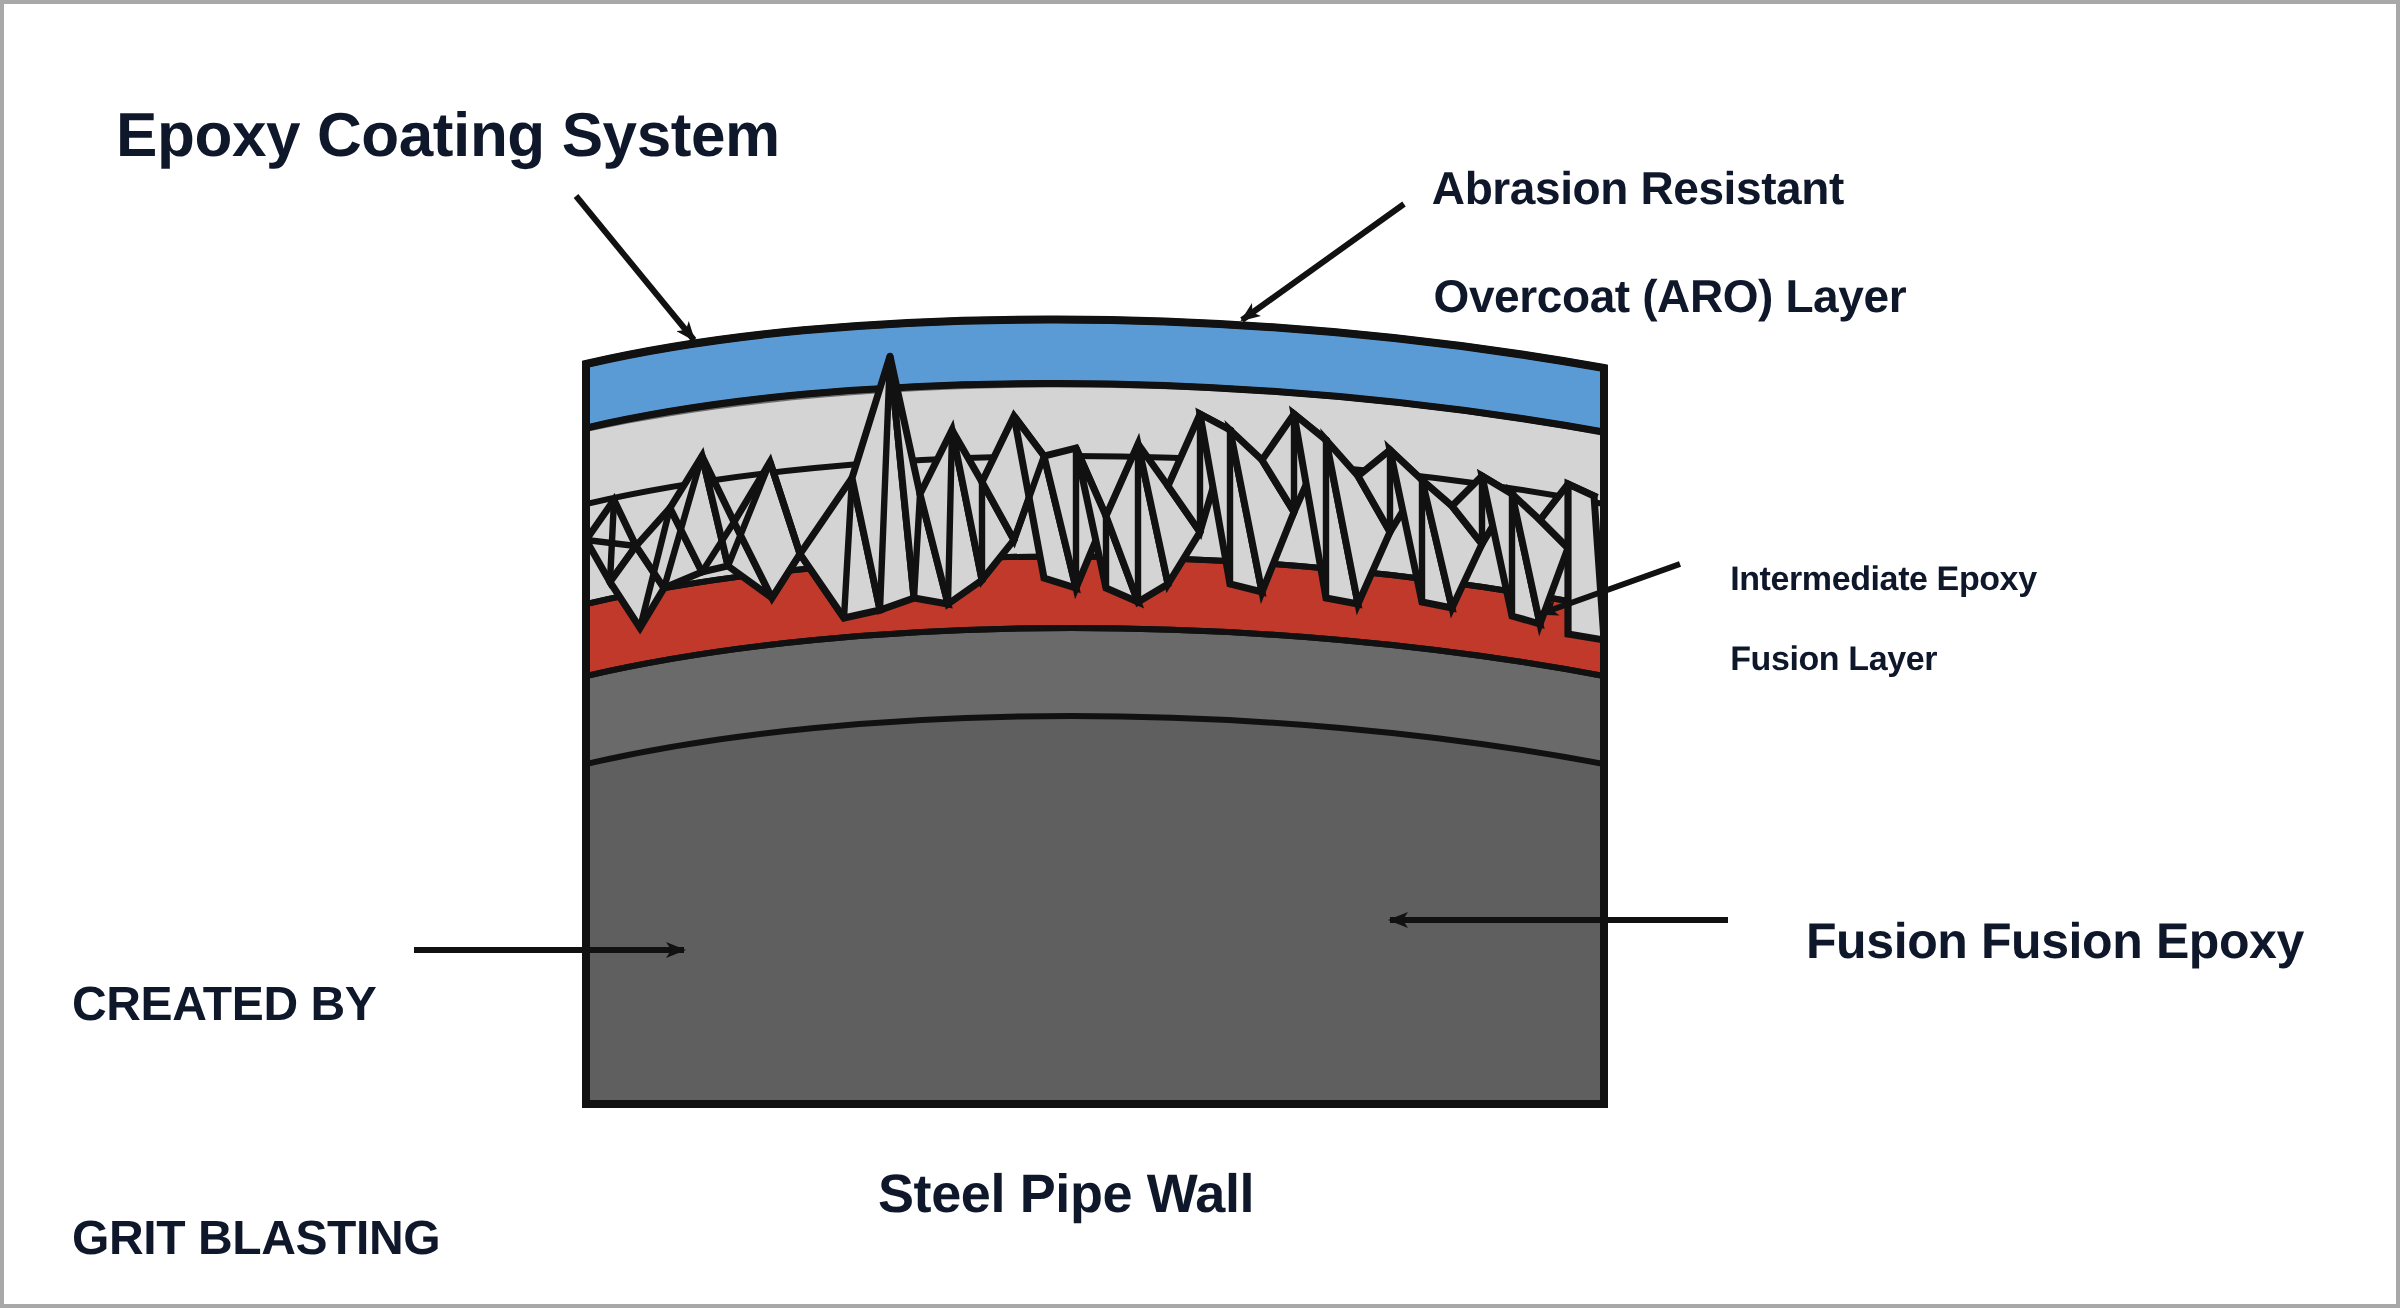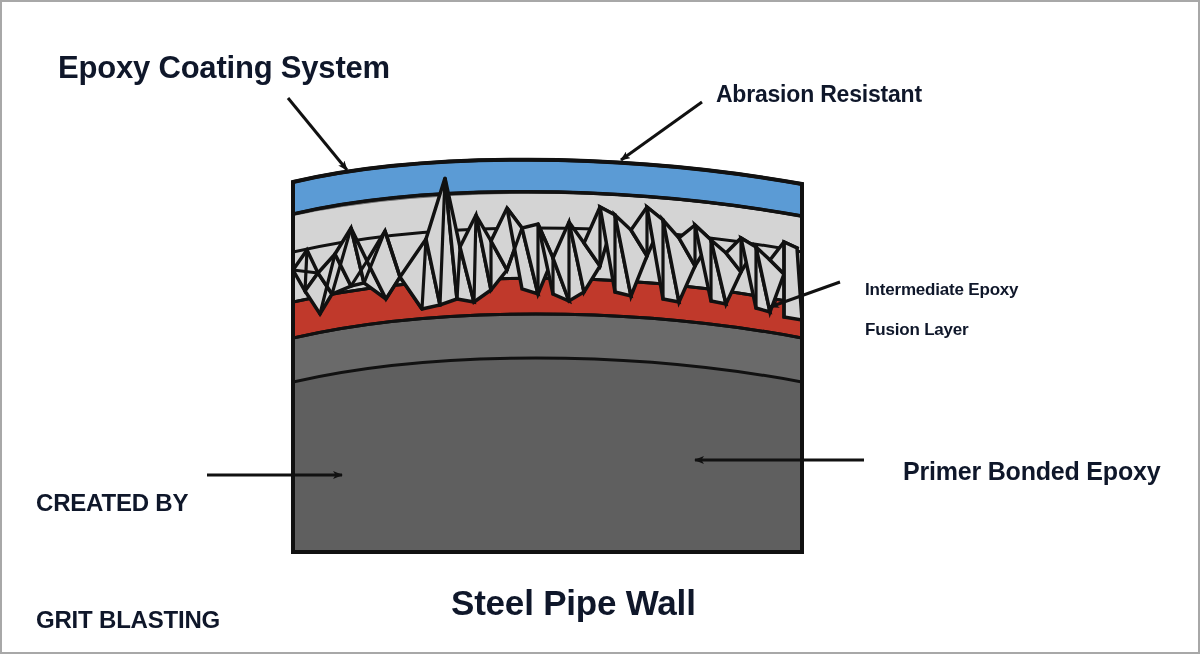--- a/index.html
+++ b/index.html
@@ -47,23 +47,23 @@
     text-align: left;
   }
   #label-anchor .ln2 { display: block; padding-left: 16px; }
   #label-anchor .ln3 { display: block; padding-left: 16px; margin-top: 32px; }
   #label-fbe {
     left: 874px;
     top: 425px;
     font-size: 25px;
   }
   #caption-steel-pipe-wall {
-    left: 449px;
+    left: 437px;
     top: 580px;
-    font-size: 35px;
+    font-size: 27px;
   }
   #diagram-svg {
     position: absolute;
     left: 0;
     top: 0;
     width: 1200px;
     height: 654px;
   }
 </style>
 </head>
@@ -179,31 +179,32 @@
       <line x1="838" y1="280" x2="768" y2="305" marker-end="url(#arrowhead)"></line>
       <line x1="205" y1="473" x2="340" y2="473" marker-end="url(#arrowhead)"></line>
       <line x1="862" y1="458" x2="693" y2="458" marker-end="url(#arrowhead)"></line>
     </g>
   </svg>
 
   <div class="label" id="title-epoxy-coating-system">Epoxy Coating System</div>
 
   <div class="label" id="label-aro">
     <span>Abrasion Resistant</span><br>
+    <span>Overcoat (ARO) Layer</span>
   </div>
 
   <div class="label" id="label-intermediate">
     <span>Intermediate Epoxy</span><br>
     <span>Fusion Layer</span>
   </div>
 
   <div class="label" id="label-anchor">
     <span class="ln2">CREATED BY</span>
     <span class="ln3">GRIT BLASTING</span>
   </div>
 
   <div class="label" id="label-fbe">
-    <span>Primer Bonded Epoxy</span><br>
+    <span>Fusion Fusion Epoxy</span><br>
   </div>
 
   <div class="label" id="caption-steel-pipe-wall">Steel Pipe Wall</div>
 
 </div>
 
 </body></html>

